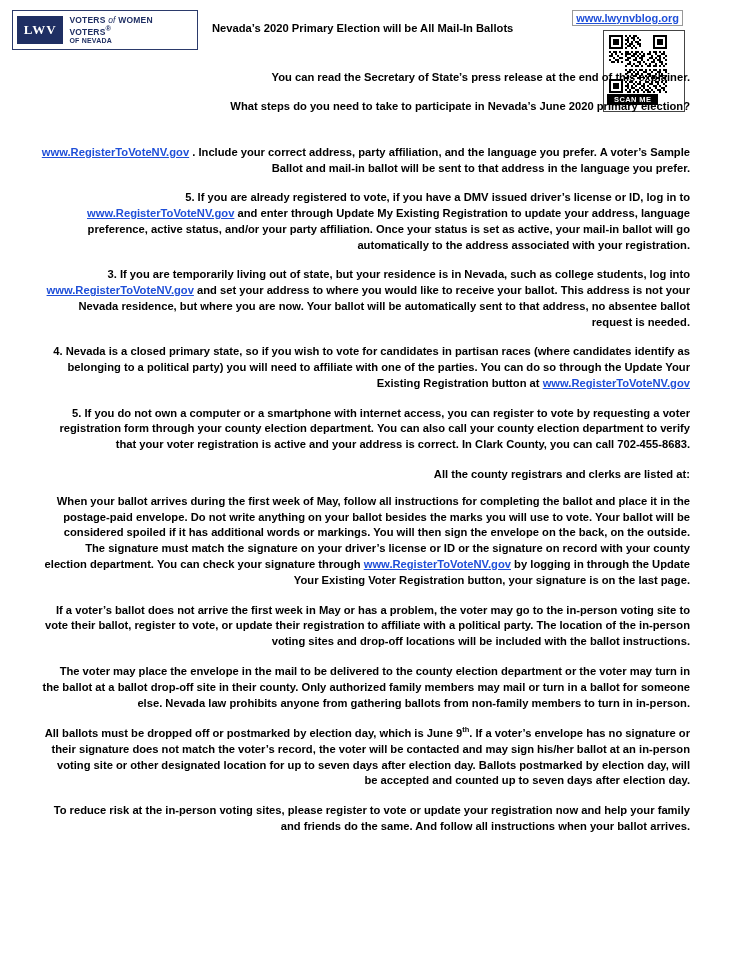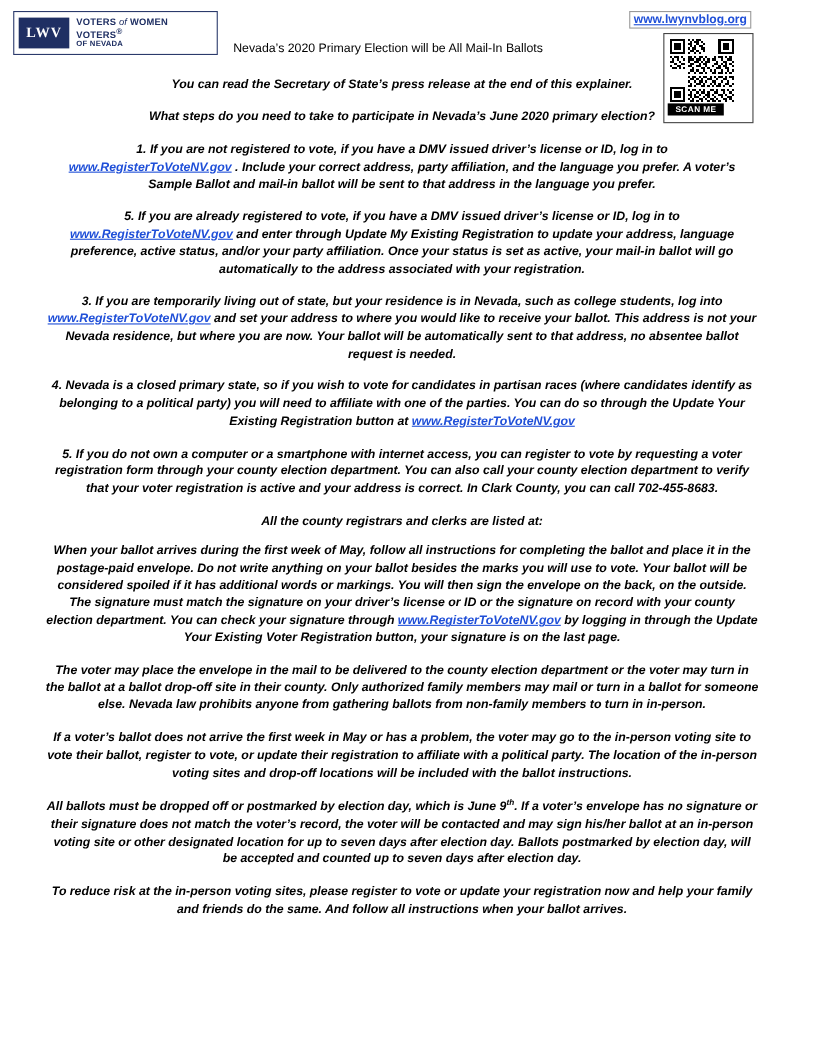--- a/index.html
+++ b/index.html
@@ -71,24 +71,24 @@
   .logo-text .l2 {
     font-size: 7px;
     font-weight: bold;
     color: #1f2f63;
     letter-spacing: .2px;
   }
 
   .doc-title {
     position: absolute;
     left: 212px;
-    top: 38px;
+    top: 22px;
     width: 330px;
     font-size: 11.2px;
-    font-weight: normal;
+    font-weight: bold;
   }
 
   .site-link {
     position: absolute;
     right: 58px;
     top: 10px;
     font-size: 11px;
     font-weight: bold;
     color: #1f4fd8;
     border: 1px solid #999999;
@@ -130,22 +130,21 @@
     position: absolute;
     left: 41px;
     top: 70px;
     width: 649px;
   }
   p {
     margin: 0 0 13.5px 0;
     font-size: 11.2px;
     font-weight: bold;
     line-height: 1.42;
-    text-align: center;
-    font-style: italic;
+    text-align: right;
   }
   p.tight {
     margin-bottom: 11px;
   }
   a.lk {
     color: #1f4fd8;
     text-decoration: underline;
     font-weight: bold;
   }
   a.lk2 {
@@ -381,41 +380,41 @@
     </div>
 
   </div>
 
   <div class="content">
 
     <p><span>You can read the Secretary of State’s press release at the end of this explainer.</span></p>
 
     <p><span>What steps do you need to take to participate in Nevada’s June 2020 primary election?</span></p>
 
-    <p><span>1.  If you are not registered to vote, if you have a DMV issued driver’s license or ID, log in to</span><br>
+    <p><br>
       <a class="lk" href="#">www.RegisterToVoteNV.gov</a><span> . Include your correct address, party affiliation, and the language you prefer. A voter’s Sample Ballot and mail-in ballot will be sent to that address in the language you prefer.</span></p>
 
     <p><span>5.  If you are already registered to vote, if you have a DMV issued driver’s license or ID, log in to</span><br>
       <a class="lk" href="#">www.RegisterToVoteNV.gov</a><span> and enter through Update My Existing Registration to update your address, language preference, active status, and/or your party affiliation. Once your status is set as active, your mail-in ballot will go automatically to the address associated with your registration.</span></p>
 
     <p><span>3. If you are temporarily living out of state, but your residence is in Nevada, such as college students, log into</span><br>
       <a class="lk" href="#">www.RegisterToVoteNV.gov</a><span> and set your address to where you would like to receive your ballot.  This address is not your Nevada residence, but where you are now.  Your ballot will be automatically sent to that address, no absentee ballot request is needed.</span></p>
 
     <p><span>4. Nevada is a closed primary state, so if you wish to vote for candidates in partisan races (where candidates identify as belonging to a political party) you will need to affiliate with one of the parties. You can do so through the Update Your Existing Registration button at </span><a class="lk" href="#">www.RegisterToVoteNV.gov</a></p>
 
     <p><span>5. If you do not own a computer or a smartphone with internet access, you can register to vote by requesting a voter registration form through your county election department. You can also call your county election department to verify that your voter registration is active and your address is correct. In Clark County, you can call 702-455-8683.</span></p>
 
     <p class="tight"><span>All the county registrars and clerks are listed at:</span></p>
 
 
     <p><span>When your ballot arrives during the first week of May, follow all instructions for completing the ballot and place it in the postage-paid envelope. Do not write anything on your ballot besides the marks you will use to vote.  Your ballot will be considered spoiled if it has additional words or markings.  You will then sign the envelope on the back, on the outside.  The signature must match the signature on your driver’s license or ID or the signature on record with your county election department.  You can check your signature through </span><a class="lk" href="#">www.RegisterToVoteNV.gov</a><span> by logging in through the Update Your Existing Voter Registration button, your signature is on the last page.</span></p>
 
+    <p><span>If a voter’s ballot does not arrive the first week in May or has a problem, the voter may go to the in-person voting site to vote their ballot, register to vote, or update their registration to affiliate with a political party. The location of the in-person voting sites and drop-off locations will be included with the ballot instructions.</span></p>
+
     <p><span>The voter may place the envelope in the mail to be delivered to the county election department or the voter may turn in the ballot at a ballot drop-off site in their county. Only authorized family members may mail or turn in a ballot for someone else.  Nevada law prohibits anyone from gathering ballots from non-family members to turn in in-person.</span></p>
-
-    <p><span>If a voter’s ballot does not arrive the first week in May or has a problem, the voter may go to the in-person voting site to vote their ballot, register to vote, or update their registration to affiliate with a political party. The location of the in-person voting sites and drop-off locations will be included with the ballot instructions.</span></p>
 
     <p><span>All ballots must be dropped off or postmarked by election day, which is June 9</span><sup>th</sup><span>. If a voter’s envelope has no signature or their signature does not match the voter’s record, the voter will be contacted and may sign his/her ballot at an in-person voting site or other designated location for up to seven days after election day. Ballots postmarked by election day, will be accepted and counted up to seven days after election day.</span></p>
 
 
     <p><span>To reduce risk at the in-person voting sites, please register to vote or update your registration now and help your family and friends do the same. And follow all instructions when your ballot arrives.</span></p>
 
   </div>
 </div>
 
 </body></html>

